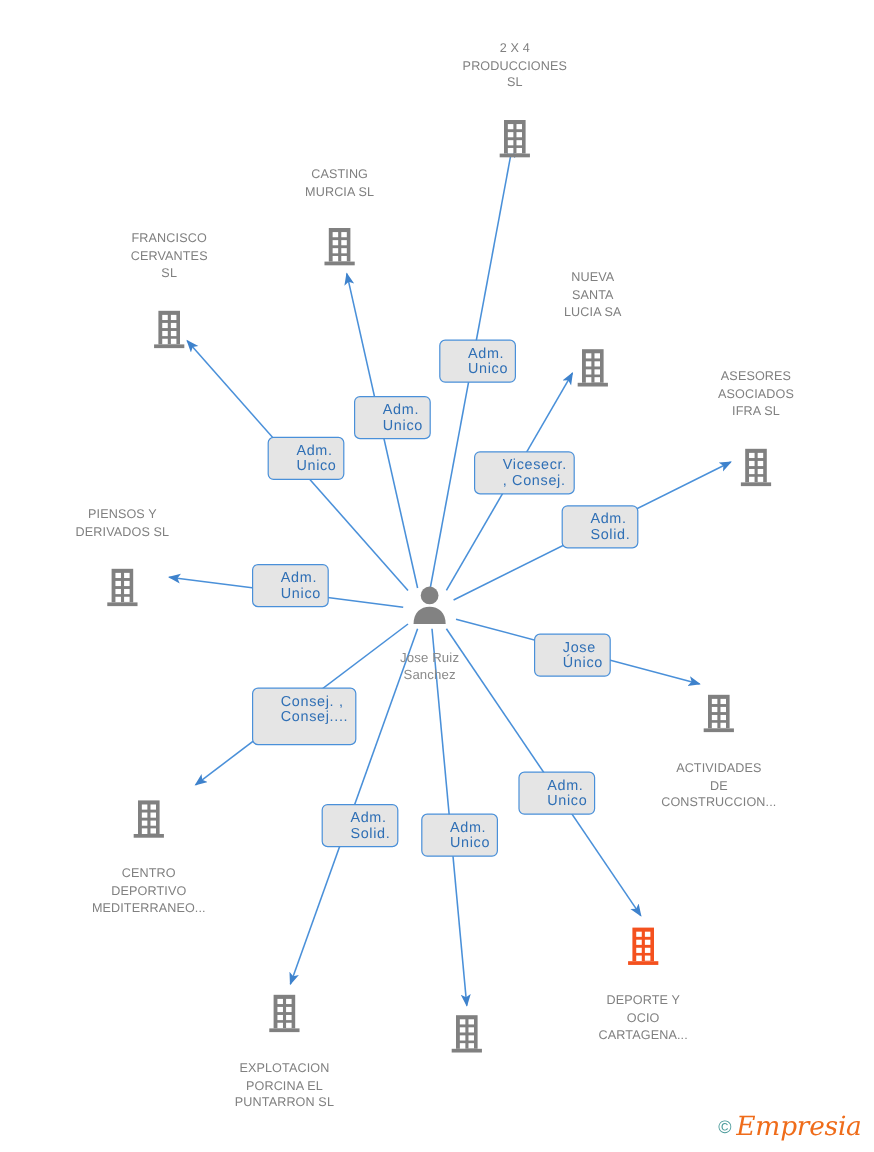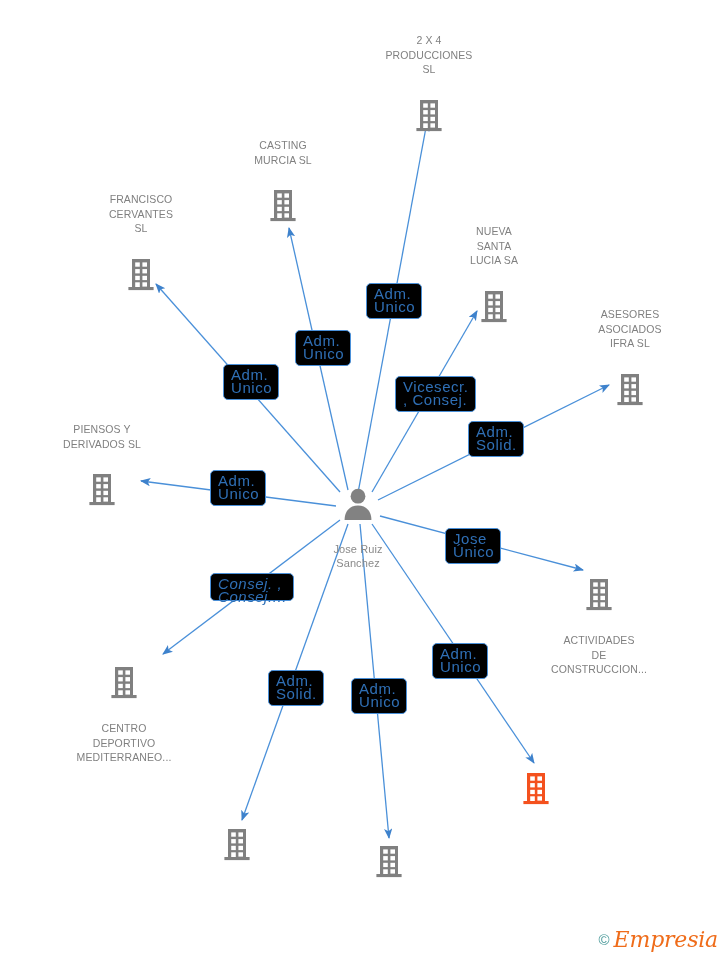--- a/index.html
+++ b/index.html
@@ -56,28 +56,28 @@
   .node.person .node-label {
     color: #8a8a8a;
     font-size: 11px;
     line-height: 14px;
   }
   .node.highlight .node-label {
     color: #808080;
   }
   .edge-label {
     position: absolute;
-    background: #000000;
+    background: #e5e5e5;
     border: 1.4px solid #4a90d9;
     border-radius: 5px;
     color: #2f6fb5;
-    font-size: 15px;
+    font-size: 12px;
     line-height: 12.5px;
     letter-spacing: 0.55px;
-    padding: 4px 6px 4px 7px;
+    padding: 4px 6px 4px 23px;
     white-space: pre-line;
     text-align: left;
     box-sizing: border-box;
   }
   #watermark {
     position: absolute;
     right: 10px;
     bottom: 8px;
     display: flex;
     align-items: center;
@@ -263,34 +263,40 @@
             <rect x="8.2" y="4.4" width="4.6" height="4.3" fill="#ffffff"></rect>
             <rect x="15.4" y="4.4" width="4.6" height="4.3" fill="#ffffff"></rect>
             <rect x="8.2" y="11.1" width="4.6" height="4.3" fill="#ffffff"></rect>
             <rect x="15.4" y="11.1" width="4.6" height="4.3" fill="#ffffff"></rect>
             <rect x="8.2" y="17.8" width="4.6" height="4.3" fill="#ffffff"></rect>
             <rect x="15.4" y="17.8" width="4.6" height="4.3" fill="#ffffff"></rect>
             <rect x="8.2" y="24.3" width="4.6" height="4.7" fill="#ffffff"></rect>
             <rect x="15.4" y="24.3" width="4.6" height="4.3" fill="#ffffff"></rect>
             <rect x="1.4" y="29" width="25.2" height="3.1" fill="#f4511e"></rect>
           </svg></span>
+        <span class="node-label">DEPORTE Y
+OCIO
+CARTAGENA...</span>
       </div>
       <div class="node" style="left: 237px; top: 828px;">
         <span class="node-icon"><svg width="28" height="34" viewBox="0 0 28 34" xmlns="http://www.w3.org/2000/svg">
             <rect x="5" y="1" width="18" height="28" fill="#808080"></rect>
             <rect x="8.2" y="4.4" width="4.6" height="4.3" fill="#ffffff"></rect>
             <rect x="15.4" y="4.4" width="4.6" height="4.3" fill="#ffffff"></rect>
             <rect x="8.2" y="11.1" width="4.6" height="4.3" fill="#ffffff"></rect>
             <rect x="15.4" y="11.1" width="4.6" height="4.3" fill="#ffffff"></rect>
             <rect x="8.2" y="17.8" width="4.6" height="4.3" fill="#ffffff"></rect>
             <rect x="15.4" y="17.8" width="4.6" height="4.3" fill="#ffffff"></rect>
             <rect x="8.2" y="24.3" width="4.6" height="4.7" fill="#ffffff"></rect>
             <rect x="15.4" y="24.3" width="4.6" height="4.3" fill="#ffffff"></rect>
             <rect x="1.4" y="29" width="25.2" height="3.1" fill="#808080"></rect>
           </svg></span>
+        <span class="node-label">EXPLOTACION
+PORCINA EL
+PUNTARRON SL</span>
       </div>
       <div class="node" style="left: 389px; top: 845px;">
         <span class="node-icon"><svg width="28" height="34" viewBox="0 0 28 34" xmlns="http://www.w3.org/2000/svg">
             <rect x="5" y="1" width="18" height="28" fill="#808080"></rect>
             <rect x="8.2" y="4.4" width="4.6" height="4.3" fill="#ffffff"></rect>
             <rect x="15.4" y="4.4" width="4.6" height="4.3" fill="#ffffff"></rect>
             <rect x="8.2" y="11.1" width="4.6" height="4.3" fill="#ffffff"></rect>
             <rect x="15.4" y="11.1" width="4.6" height="4.3" fill="#ffffff"></rect>
             <rect x="8.2" y="17.8" width="4.6" height="4.3" fill="#ffffff"></rect>
             <rect x="15.4" y="17.8" width="4.6" height="4.3" fill="#ffffff"></rect>
@@ -309,21 +315,21 @@
       <div class="edge-label" style="left: 223px; top: 364px; min-width: 50px; height: 36px;">Adm.
 Unico</div>
       <div class="edge-label" style="left: 395px; top: 376px; min-width: 62px; height: 36px;">Vicesecr.
 , Consej.</div>
       <div class="edge-label" style="left: 468px; top: 421px; min-width: 48px; height: 36px;">Adm.
 Solid.</div>
       <div class="edge-label" style="left: 210px; top: 470px; min-width: 50px; height: 36px;">Adm.
 Unico</div>
       <div class="edge-label" style="left: 445px; top: 528px; min-width: 48px; height: 36px;">Jose
 Único</div>
-      <div class="edge-label" style="left: 210px; top: 573px; min-width: 66px; height: 28px; font-style: italic;">Consej. ,
+      <div class="edge-label" style="left: 210px; top: 573px; min-width: 66px; height: 48px;">Consej. ,
 Consej....</div>
       <div class="edge-label" style="left: 432px; top: 643px; min-width: 50px; height: 36px;">Adm.
 Unico</div>
       <div class="edge-label" style="left: 268px; top: 670px; min-width: 48px; height: 36px;">Adm.
 Solid.</div>
       <div class="edge-label" style="left: 351px; top: 678px; min-width: 50px; height: 36px;">Adm.
 Unico</div>
     </div>
 
   <div class="node person" id="center-node" style="left:358px; top:487px;">

